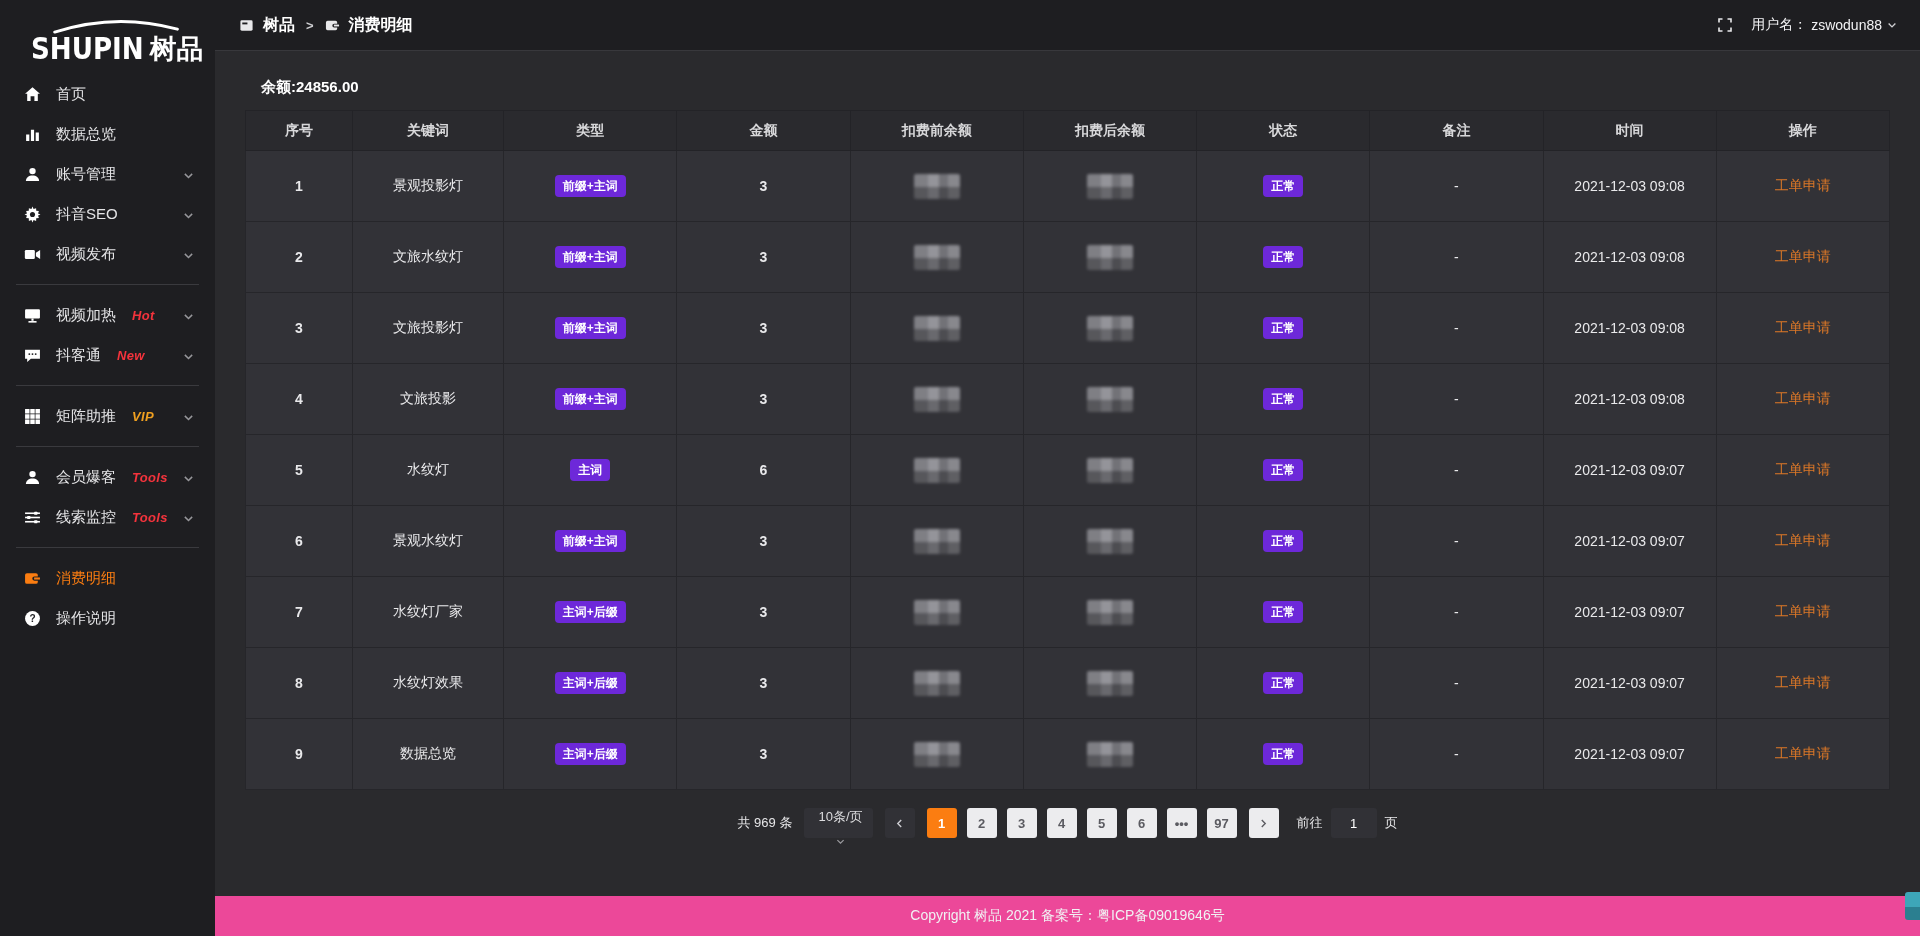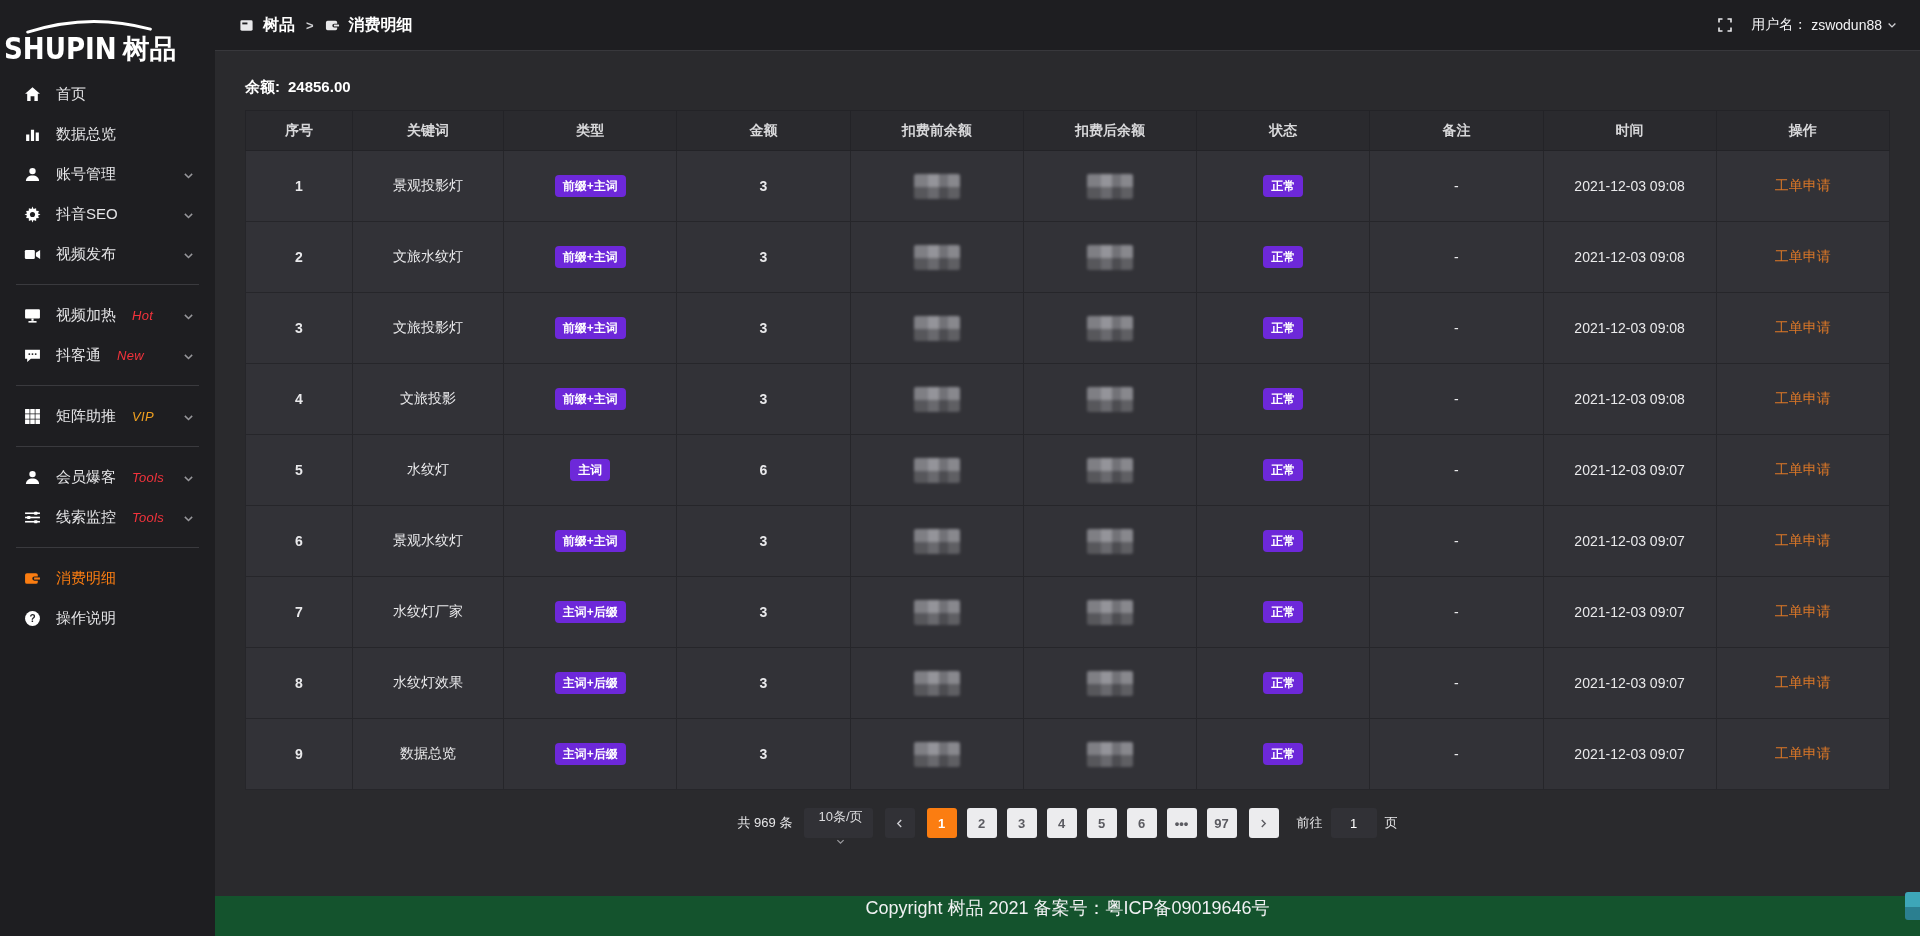--- a/index.html
+++ b/index.html
@@ -2,32 +2,32 @@
 <html><head>
 <meta charset="utf-8">
 <style>
   html,body{margin:0;padding:0;width:1920px;height:936px;background:#2a2a2d;
     font-family:"Liberation Sans","DejaVu Sans",sans-serif;overflow:hidden;}
   *{box-sizing:border-box;}
   .layout{display:flex;width:1920px;height:936px;}
 
   
   .sidebar{width:215px;flex-shrink:0;background:#1e1e21;display:flex;flex-direction:column;}
-  .logo{height:60px;display:flex;align-items:center;justify-content:flex-start;padding-top:22px;}
+  .logo{height:60px;display:flex;align-items:center;justify-content:flex-end;padding-top:22px;}
   .logo svg{display:block;}
   .logo-en{font-family:"DejaVu Sans","Liberation Sans",sans-serif;font-weight:900;fill:#fff;font-size:30px;}
   .logo-cn{font-weight:bold;fill:#fff;font-size:27px;}
   .nav{list-style:none;margin:14px 0 0;padding:0;}
   .nav-item{height:40px;display:flex;align-items:center;padding:0 20px 0 24px;
     color:#e4e4e6;font-size:15px;cursor:pointer;}
   .nav-item.active{color:#fb7d11;}
   .nav-icon{width:17px;height:17px;margin-right:15px;color:#ffffff;flex-shrink:0;}
   .nav-item.active .nav-icon{color:#fb7d11;}
   .nav-icon svg{width:100%;height:100%;fill:currentColor;}
-  .nav-badge{font-style:italic;font-weight:normal;font-size:13px;margin-left:16px;letter-spacing:.3px;}
+  .nav-badge{font-style:italic;font-weight:bold;font-size:13px;margin-left:16px;letter-spacing:.3px;}
   .nav-chevron{margin-left:auto;width:13px;height:13px;color:#97979b;}
   .nav-chevron svg{width:100%;height:100%;}
   .nav-divider{height:1px;background:#3a3a3e;margin:10px 16px;}
 
   
   .main{flex:1;display:flex;flex-direction:column;min-width:0;}
   .topbar{height:51px;background:#1e1e21;display:flex;align-items:center;
     padding:0 22px 0 24px;border-bottom:1px solid #38383c;flex-shrink:0;}
   .breadcrumb{display:flex;align-items:center;gap:9px;color:#fff;font-size:16px;font-weight:bold;}
   .crumb-icon{width:15px;height:15px;color:#e8e8ea;display:inline-flex;}
@@ -35,21 +35,21 @@
   .crumb-sep{color:#cfcfd2;font-size:13px;font-weight:bold;margin:0 2px;}
   .topbar-right{margin-left:auto;display:flex;align-items:center;gap:18px;color:#f2f2f4;font-size:14px;}
   .fs-icon{width:16px;height:16px;color:#e9e9eb;cursor:pointer;display:inline-flex;}
   .fs-icon svg{width:100%;height:100%;}
   .user{display:flex;align-items:center;gap:4px;cursor:pointer;}
   .user .chev{width:12px;height:12px;color:#cfcfd2;display:inline-flex;}
   .user .chev svg{width:100%;height:100%;}
 
   
   .content{flex:1;padding:0 30px;}
-  .balance{margin:27px 0 13px;color:#ffffff;font-size:15px;font-weight:bold;display:flex;gap:8px;}
+  .balance{margin:27px 16px 13px;color:#ffffff;font-size:15px;font-weight:bold;display:flex;}
   table.table{width:100%;border-collapse:collapse;table-layout:fixed;}
   .table th{background:#2a2a2e;height:40px;color:#d8d8da;font-size:14px;font-weight:bold;
     border:1px solid #232327;text-align:center;}
   .table th:nth-child(1){width:6.5%;}
   .table th:nth-child(2){width:9.2%;}
   .table td{background:#323237;height:71px;text-align:center;color:#e9e9eb;font-size:14px;
     border:1px solid #26262a;}
   .td-no,.td-amt{font-weight:bold;color:#f0f0f2;}
   .badge{display:inline-block;background:#6d28d9;color:#fff;font-size:12px;font-weight:bold;
     padding:5px 8px;border-radius:4px;line-height:1;}
@@ -71,22 +71,22 @@
     color:#5b5b61;font-weight:bold;font-size:13px;display:inline-flex;align-items:center;
     justify-content:center;cursor:pointer;padding:0 5px;font-family:inherit;}
   .page-btn.active{background:#fb7d11;color:#fff;}
   .page-btn.prev{background:#313136;color:#cfcfd3;}
   .page-btn svg{width:11px;height:11px;}
   .jump{display:inline-flex;align-items:center;gap:8px;margin-left:6px;}
   .jump-input{width:46px;height:30px;background:#313136;border:none;border-radius:3px;
     color:#fff;text-align:center;font-size:13px;font-family:inherit;}
 
   
-  .footer{height:40px;background:#14532d;display:flex;justify-content:center;
-    color:#f1f1f3;font-size:18px;flex-shrink:0;}
+  .footer{height:40px;background:#ec4899;display:flex;align-items:center;justify-content:center;
+    color:#f1f1f3;font-size:14px;flex-shrink:0;}
 
   .floating-widget{position:fixed;right:0;bottom:16px;width:15px;height:28px;
     border-radius:3px 0 0 3px;background:linear-gradient(180deg,#3da6b8 0 55%,#2b7f90 55%);cursor:pointer;}
 </style>
 </head>
 <body>
 
 <div class="layout">
 
   <aside class="sidebar">

